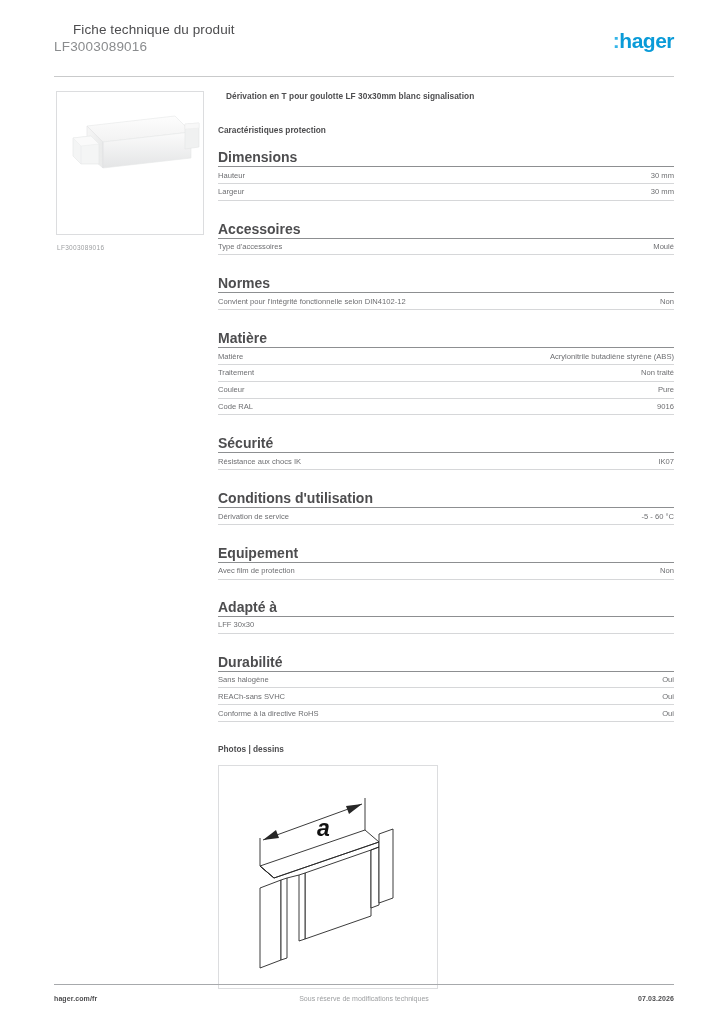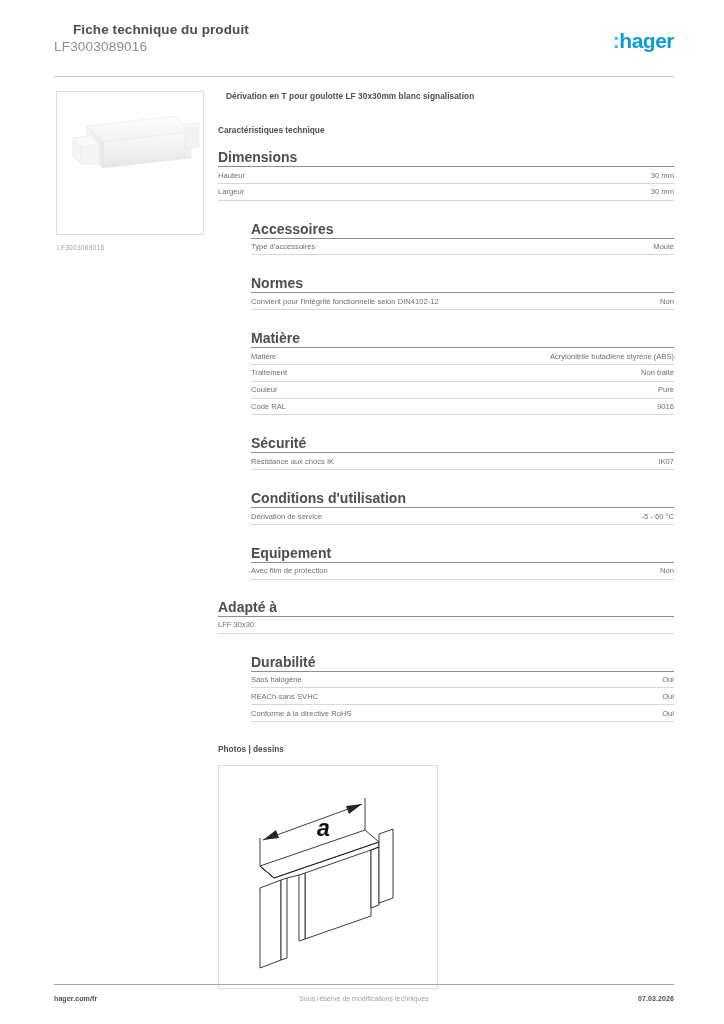--- a/index.html
+++ b/index.html
@@ -30,21 +30,21 @@
     width: 620px;
     height: 52px;
   }
   .header-titles {
     position: absolute;
     left: 0;
     top: 0;
   }
   .doc-title {
     font-size: 13.5px;
-    font-weight: bold;
+    font-weight: normal;
     color: #4d4d4f;
     letter-spacing: 0.1px;
     line-height: 16px;
     padding-left: 19px;
   }
   .doc-ref {
     font-size: 13.5px;
     font-weight: normal;
     color: #8a8c8e;
     line-height: 17px;
@@ -110,21 +110,21 @@
     line-height: 11px;
   }
   .specs-title {
     font-size: 8.3px;
     font-weight: bold;
     color: #4d4d4f;
     margin: 0 0 16px 0;
     line-height: 11px;
   }
   .group { margin: 0; }
-  .group.spaced { margin-top: 23px; margin-left: 33px; }
+  .group.spaced { margin-top: 23px; }
   .group-head {
     font-size: 14px;
     font-weight: bold;
     color: #4d4d4f;
     padding: 0 0 3px 0;
     border-bottom: 1px solid #8d8f91;
     line-height: 11px;
   }
   .row {
     display: flex;
@@ -239,21 +239,21 @@
       <polygon points="128,32 142,31 142,36 128,37" fill="#f8f8f8" stroke="#eaebeb" stroke-width="0.4"></polygon>
 
       <line x1="46" y1="50" x2="46" y2="76" stroke="#e0e1e2" stroke-width="0.6"></line>
       <line x1="24" y1="54" x2="24" y2="72" stroke="#e6e7e8" stroke-width="0.5"></line>
     </svg>
   </div>
   <div class="photo-caption">LF3003089016</div>
 
   <div class="spec-col">
     <div class="product-name">Dérivation en T pour goulotte LF 30x30mm blanc signalisation</div>
-    <div class="specs-title">Caractéristiques technique</div>
+    <div class="specs-title">Caractéristiques protection</div>
 
     <div id="spec-groups-a">
         <div class="group">
           <div class="group-head">Dimensions</div>
           <div class="row">
             <span class="label">Hauteur</span>
             <span class="value">30 mm</span>
           </div>
           <div class="row">
             <span class="label">Largeur</span>

